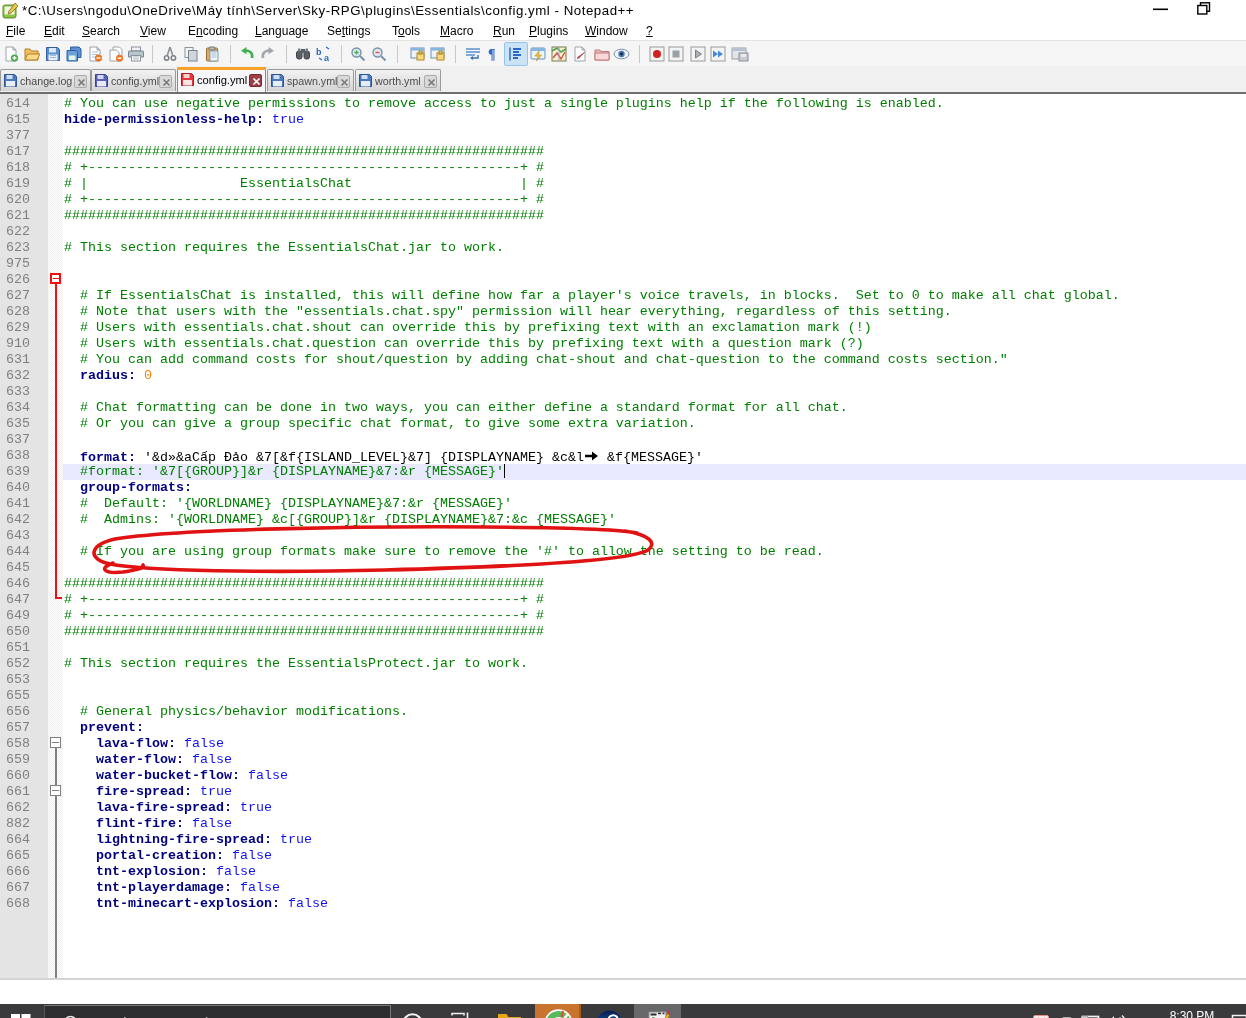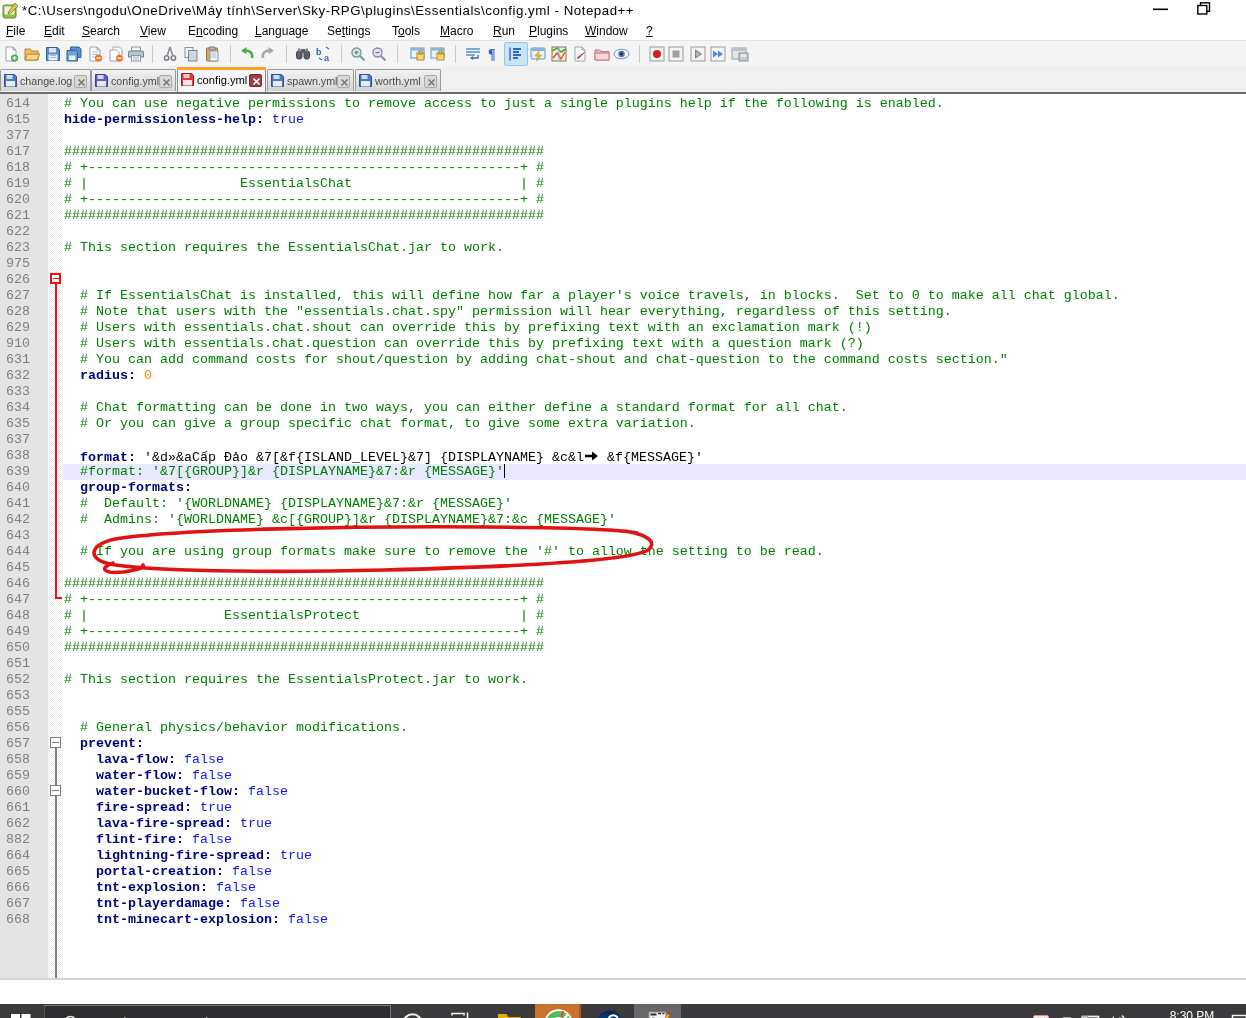--- a/index.html
+++ b/index.html
@@ -356,21 +356,20 @@
             </svg> &amp;f{MESSAGE}'</span></div>
 <div class="ln cur"><span class="no">639</span><span class="tx"><span class="cm">  #format: '&amp;7[{GROUP}]&amp;r {DISPLAYNAME}&amp;7:&amp;r {MESSAGE}'</span><span class="caret"></span></span></div>
 <div class="ln"><span class="no">640</span><span class="tx">  <span class="key">group-formats:</span></span></div>
 <div class="ln"><span class="no">641</span><span class="tx"><span class="cm">  #  Default: '{WORLDNAME} {DISPLAYNAME}&amp;7:&amp;r {MESSAGE}'</span></span></div>
 <div class="ln"><span class="no">642</span><span class="tx"><span class="cm">  #  Admins: '{WORLDNAME} &amp;c[{GROUP}]&amp;r {DISPLAYNAME}&amp;7:&amp;c {MESSAGE}'</span></span></div>
 <div class="ln"><span class="no">643</span><span class="tx"></span></div>
 <div class="ln"><span class="no">644</span><span class="tx"><span class="cm">  # If you are using group formats make sure to remove the '#' to allow the setting to be read.</span></span></div>
 <div class="ln"><span class="no">645</span><span class="tx"></span></div>
 <div class="ln"><span class="no">646</span><span class="tx"><span class="cm">############################################################</span></span></div>
 <div class="ln"><span class="no">647</span><span class="tx"><span class="cm"># +------------------------------------------------------+ #</span></span></div>
-<div class="ln"><span class="no">648</span><span class="tx"><span class="cm"># |                 EssentialsProtect                    | #</span></span></div>
 <div class="ln"><span class="no">649</span><span class="tx"><span class="cm"># +------------------------------------------------------+ #</span></span></div>
 <div class="ln"><span class="no">650</span><span class="tx"><span class="cm">############################################################</span></span></div>
 <div class="ln"><span class="no">651</span><span class="tx"></span></div>
 <div class="ln"><span class="no">652</span><span class="tx"><span class="cm"># This section requires the EssentialsProtect.jar to work.</span></span></div>
 <div class="ln"><span class="no">653</span><span class="tx"></span></div>
 <div class="ln"><span class="no">655</span><span class="tx"></span></div>
 <div class="ln"><span class="no">656</span><span class="tx"><span class="cm">  # General physics/behavior modifications.</span></span></div>
 <div class="ln"><span class="no">657</span><span class="tx">  <span class="key">prevent:</span></span></div>
 <div class="ln"><span class="no">658</span><span class="tx">    <span class="key">lava-flow:</span> <span class="bool">false</span></span></div>
 <div class="ln"><span class="no">659</span><span class="tx">    <span class="key">water-flow:</span> <span class="bool">false</span></span></div>

